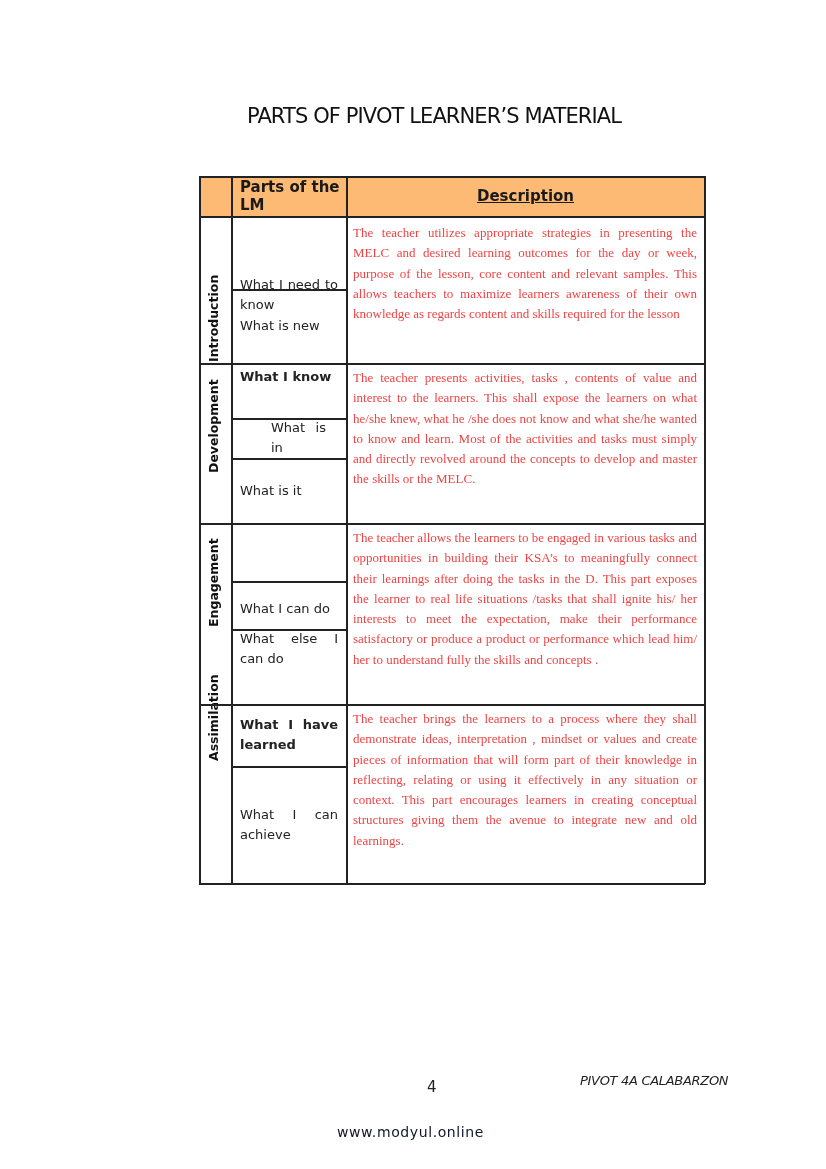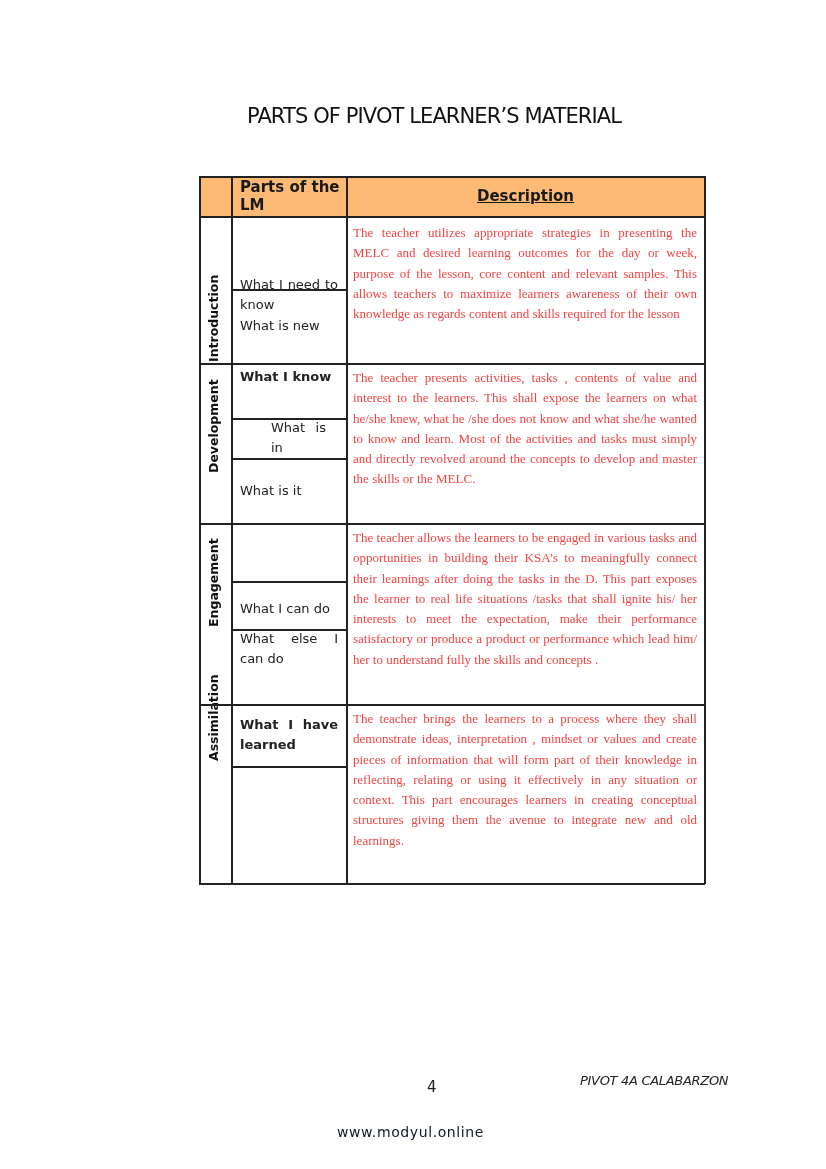--- a/index.html
+++ b/index.html
@@ -70,20 +70,23 @@
     </div>
   <div class="part" style="left:32px;top:405px;width:115px;height:56px;">
       <span>What I can do</span>
     </div>
   <div class="part" style="left:32px;top:432px;width:115px;height:57px;margin-top:12px;">
       <span>What else I can do</span>
     </div>
   <div class="part" style="left:32px;top:528px;width:115px;height:62px;font-weight:bold;">
       <span>What I have learned</span>
     </div>
+  <div class="part" style="left:32px;top:590px;width:115px;height:118px;">
+      <span>What I can achieve</span>
+    </div>
 
   <div class="desc" style="left:147px;top:43px;width:359px;">The teacher utilizes appropriate strategies in presenting the MELC and desired learning outcomes for the day or week, purpose of the lesson, core content and relevant samples. This allows teachers to maximize learners awareness of their own knowledge as regards content and skills required for the lesson</div>
   <div class="desc" style="left:147px;top:188px;width:359px;">The teacher presents activities, tasks , contents of value and interest to the learners. This shall expose the learners on what he/she knew, what he /she does not know and what she/he wanted to know and learn. Most of the activities and tasks must simply and directly revolved around the concepts to develop and master the skills or the MELC.</div>
   <div class="desc" style="left:147px;top:348px;width:359px;">The teacher allows the learners to be engaged in various tasks and opportunities in building their KSA’s to meaningfully connect their learnings after doing the tasks in the D. This part exposes the learner to real life situations /tasks that shall ignite his/ her interests to meet the expectation, make their performance satisfactory or produce a product or performance which lead him/ her to understand fully the skills and concepts .</div>
   <div class="desc" style="left:147px;top:529px;width:359px;">The teacher brings the learners to a process where they shall demonstrate ideas, interpretation , mindset or values and create pieces of information that will form part of their knowledge in reflecting, relating or using it effectively in any situation or context. This part encourages learners in creating conceptual structures giving them the avenue to integrate new and old learnings.</div>
 
   <div class="hline" style="left:0;top:0;width:506px;"></div>
   <div class="hline" style="left:0;top:40px;width:506px;"></div>
   <div class="hline" style="left:0;top:187px;width:506px;"></div>
   <div class="hline" style="left:0;top:347px;width:506px;"></div>

